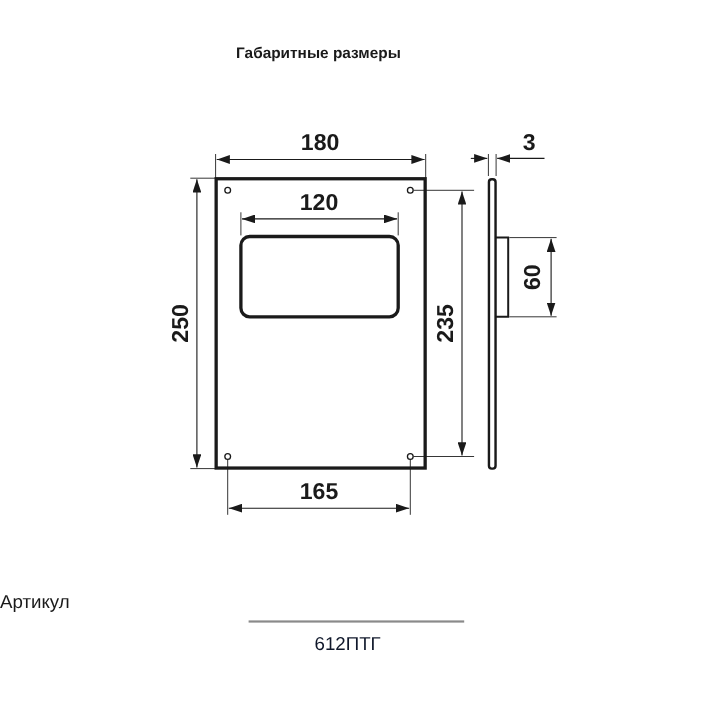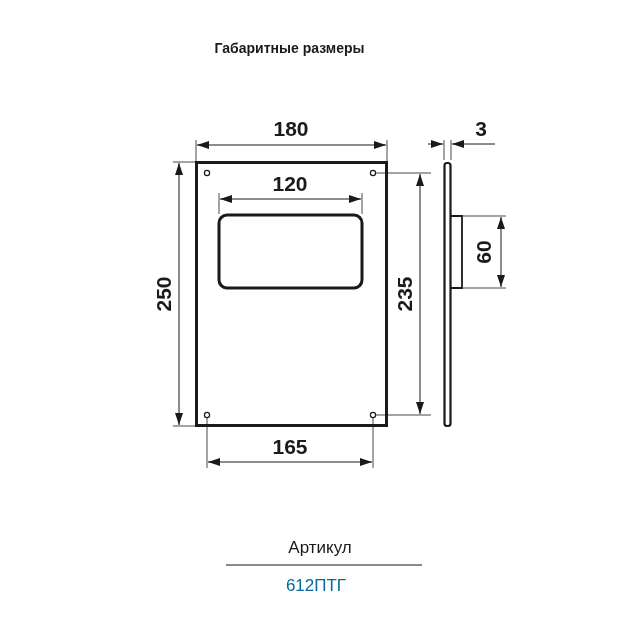--- a/index.html
+++ b/index.html
@@ -3,25 +3,25 @@
   <meta charset="utf-8">
   <style>
     html, body { margin: 0; padding: 0; background: #ffffff; }
     body { width: 640px; height: 640px; position: relative; overflow: hidden;
            font-family: "Liberation Sans", "DejaVu Sans", sans-serif; }
     .title { position: absolute; left: 0; top: 40px; width: 579px; text-align: center;
              font-weight: bold; font-size: 14px; color: #1a1a1a; }
     svg.drawing { position: absolute; left: 0; top: 0; }
     .dim { font-family: "Liberation Sans", "DejaVu Sans", sans-serif; font-weight: bold;
            font-size: 21px; fill: #1a1a1a; }
-    .article-label { position: absolute; left: 0; top: 538px; width: 640px; text-align: center;
+    .article-label { position: absolute; left: 0; top: 538px; width: 640px; 
                      font-size: 17px; color: #1a1a1a; }
     .divider { position: absolute; left: 226px; top: 564px; width: 196px; height: 2px; background: #8a8a8a; }
     .article-value { position: absolute; left: 0; top: 576px; width: 632px; text-align: center;
-                     font-size: 17px; color: #0369a1; }
+                     font-size: 17px; color: #0f172a; }
   </style>
 </head>
 <body>
 
 <div class="title">Габаритные размеры</div>
 
 <svg class="drawing" width="640" height="640" viewBox="0 0 640 640">
   <defs>
     <marker id="arr" viewBox="0 0 12 8" refX="12" refY="4" markerWidth="12" markerHeight="8" orient="auto-start-reverse" markerUnits="userSpaceOnUse">
       <path d="M0,0 L12,4 L0,8 Z" fill="#1a1a1a"></path>

